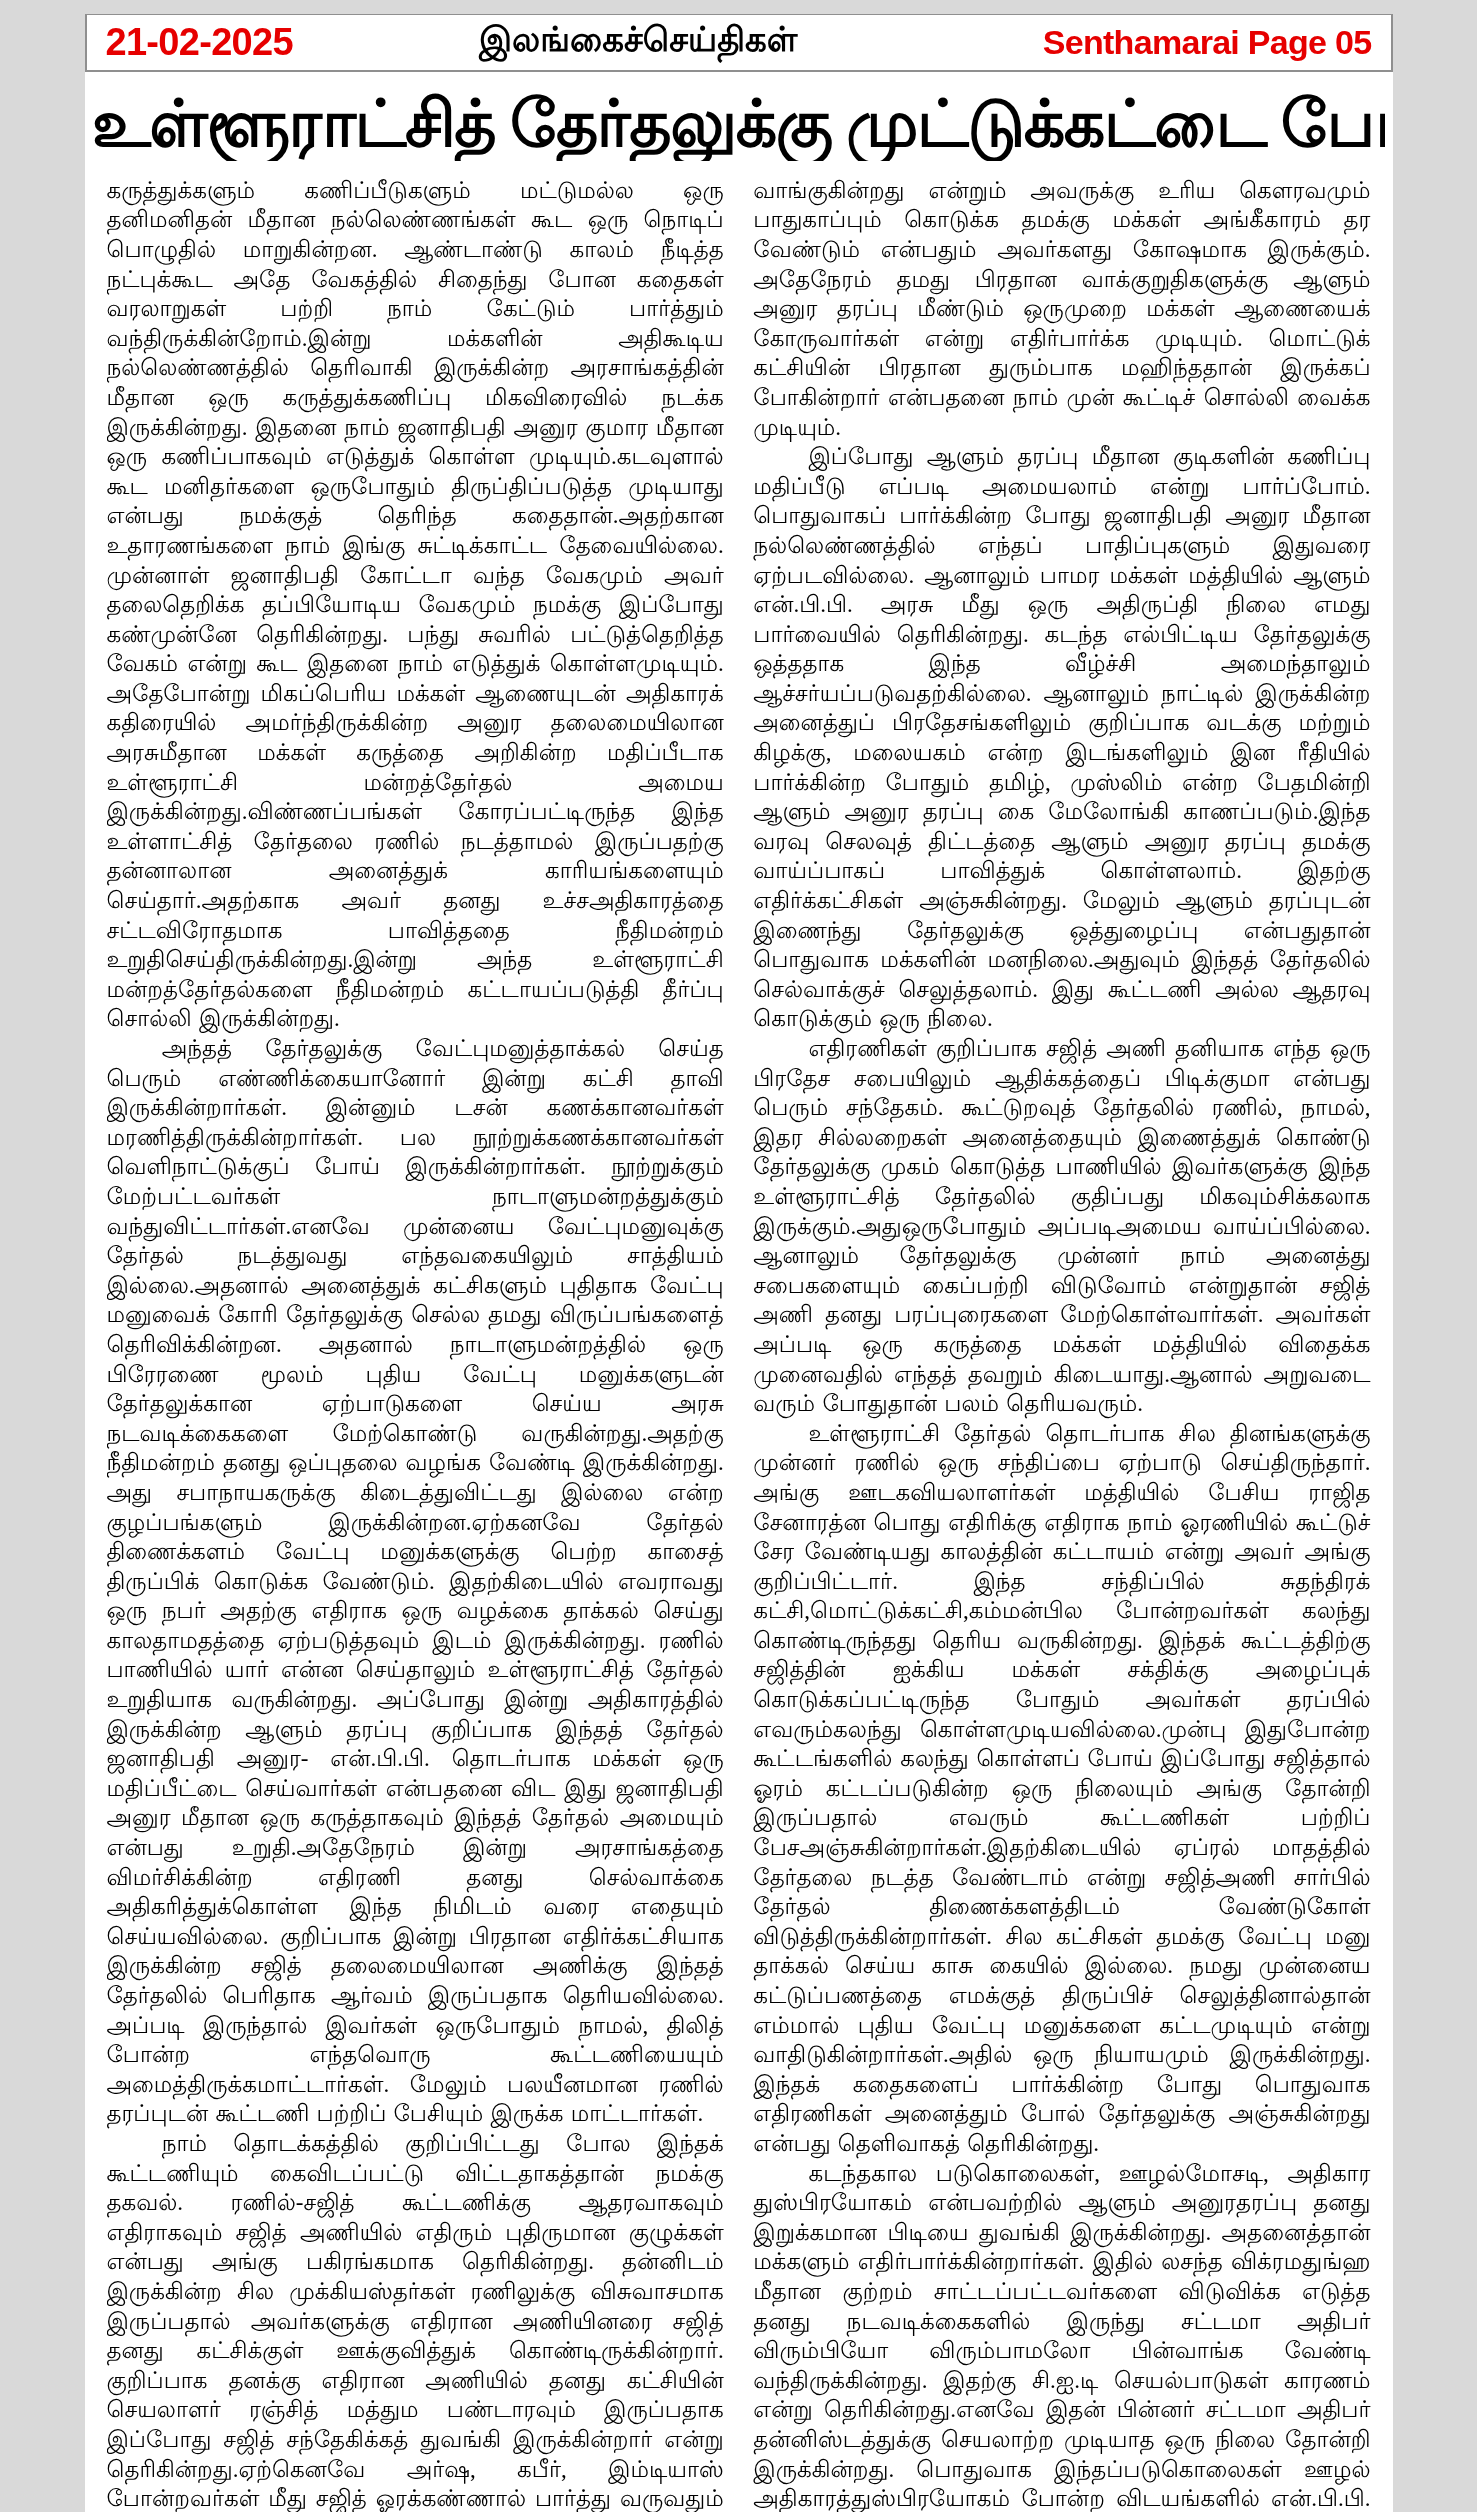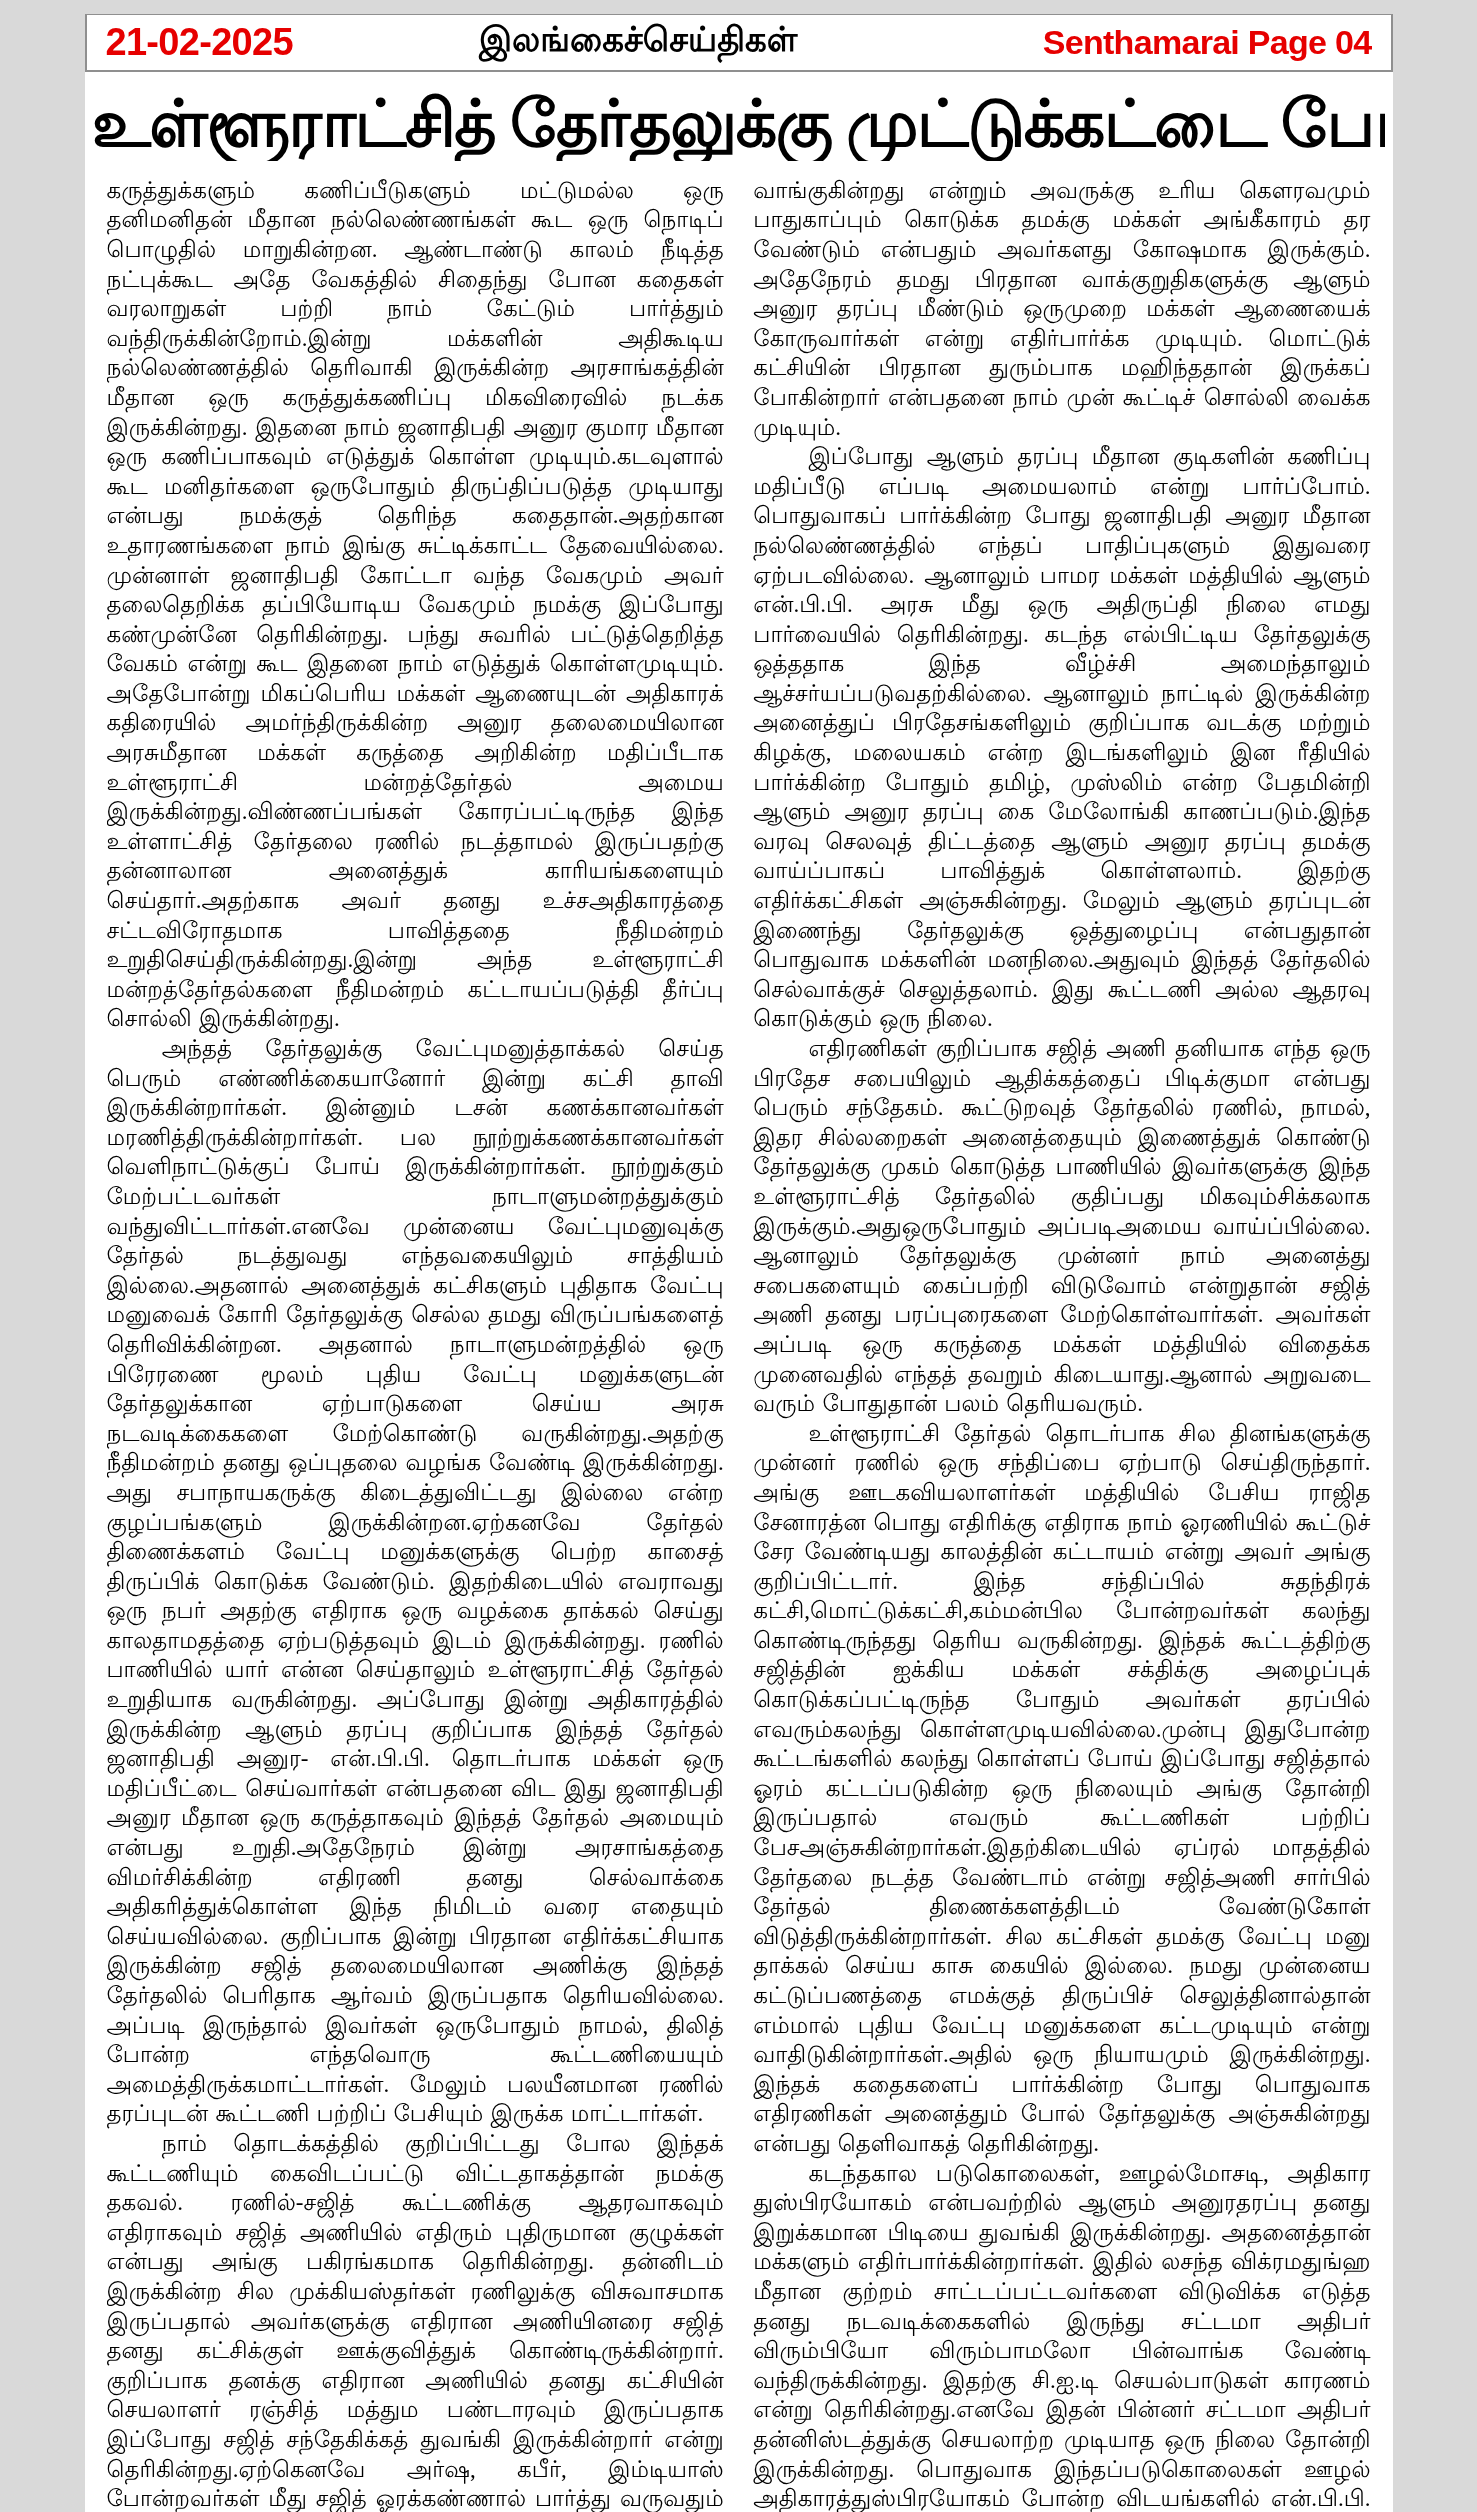--- a/index.html
+++ b/index.html
@@ -88,21 +88,21 @@
   }
 </style>
 </head>
 <body>
 
 <div class="page">
 
   <header class="masthead">
     <div class="date">21-02-2025</div>
     <div class="center-title">இலங்கைச்செய்திகள்</div>
-    <div class="right-title">Senthamarai Page 04</div>
+    <div class="right-title">Senthamarai Page 05</div>
   </header>
 
   <h1 class="headline">உள்ளூராட்சித் தேர்தலுக்கு முட்டுக்கட்டை போடும் எதிரணியினர் !</h1>
 
   <main class="columns">
     <section class="col" id="col-0">
         <p class="para">கருத்துக்களும் கணிப்பீடுகளும் மட்டுமல்ல ஒரு தனிமனிதன் மீதான நல்லெண்ணங்கள் கூட ஒரு நொடிப் பொழுதில் மாறுகின்றன. ஆண்டாண்டு காலம் நீடித்த நட்புக்கூட அதே வேகத்தில் சிதைந்து போன கதைகள் வரலாறுகள் பற்றி நாம் கேட்டும் பார்த்தும் வந்திருக்கின்றோம்.இன்று மக்களின் அதிகூடிய நல்லெண்ணத்தில் தெரிவாகி இருக்கின்ற அரசாங்கத்தின் மீதான ஒரு கருத்துக்கணிப்பு மிகவிரைவில் நடக்க இருக்கின்றது. இதனை நாம் ஜனாதிபதி அனுர குமார மீதான ஒரு கணிப்பாகவும் எடுத்துக் கொள்ள முடியும்.கடவுளால் கூட மனிதர்களை ஒருபோதும் திருப்திப்படுத்த முடியாது என்பது நமக்குத் தெரிந்த கதைதான்.அதற்கான உதாரணங்களை நாம் இங்கு சுட்டிக்காட்ட தேவையில்லை. முன்னாள் ஜனாதிபதி கோட்டா வந்த வேகமும் அவர் தலைதெறிக்க தப்பியோடிய வேகமும் நமக்கு இப்போது கண்முன்னே தெரிகின்றது. பந்து சுவரில் பட்டுத்தெறித்த வேகம் என்று கூட இதனை நாம் எடுத்துக் கொள்ளமுடியும். அதேபோன்று மிகப்பெரிய மக்கள் ஆணையுடன் அதிகாரக் கதிரையில் அமர்ந்திருக்கின்ற அனுர தலைமையிலான அரசுமீதான மக்கள் கருத்தை அறிகின்ற மதிப்பீடாக உள்ளூராட்சி மன்றத்தேர்தல் அமைய இருக்கின்றது.விண்ணப்பங்கள் கோரப்பட்டிருந்த இந்த உள்ளாட்சித் தேர்தலை ரணில் நடத்தாமல் இருப்பதற்கு தன்னாலான அனைத்துக் காரியங்களையும் செய்தார்.அதற்காக அவர் தனது உச்சஅதிகாரத்தை சட்டவிரோதமாக பாவித்ததை நீதிமன்றம் உறுதிசெய்திருக்கின்றது.இன்று அந்த உள்ளூராட்சி மன்றத்தேர்தல்களை நீதிமன்றம் கட்டாயப்படுத்தி தீர்ப்பு சொல்லி இருக்கின்றது.</p>
         <p class="para indent">அந்தத் தேர்தலுக்கு வேட்புமனுத்தாக்கல் செய்த பெரும் எண்ணிக்கையானோர் இன்று கட்சி தாவி இருக்கின்றார்கள். இன்னும் டசன் கணக்கானவர்கள் மரணித்திருக்கின்றார்கள். பல நூற்றுக்கணக்கானவர்கள் வெளிநாட்டுக்குப் போய் இருக்கின்றார்கள். நூற்றுக்கும் மேற்பட்டவர்கள் நாடாளுமன்றத்துக்கும் வந்துவிட்டார்கள்.எனவே முன்னைய வேட்புமனுவுக்கு தேர்தல் நடத்துவது எந்தவகையிலும் சாத்தியம் இல்லை.அதனால் அனைத்துக் கட்சிகளும் புதிதாக வேட்பு மனுவைக் கோரி தேர்தலுக்கு செல்ல தமது விருப்பங்களைத் தெரிவிக்கின்றன. அதனால் நாடாளுமன்றத்தில் ஒரு பிரேரணை மூலம் புதிய வேட்பு மனுக்களுடன் தேர்தலுக்கான ஏற்பாடுகளை செய்ய அரசு நடவடிக்கைகளை மேற்கொண்டு வருகின்றது.அதற்கு நீதிமன்றம் தனது ஒப்புதலை வழங்க வேண்டி இருக்கின்றது. அது சபாநாயகருக்கு கிடைத்துவிட்டது இல்லை என்ற குழப்பங்களும் இருக்கின்றன.ஏற்கனவே தேர்தல் திணைக்களம் வேட்பு மனுக்களுக்கு பெற்ற காசைத் திருப்பிக் கொடுக்க வேண்டும். இதற்கிடையில் எவராவது ஒரு நபர் அதற்கு எதிராக ஒரு வழக்கை தாக்கல் செய்து காலதாமதத்தை ஏற்படுத்தவும் இடம் இருக்கின்றது. ரணில் பாணியில் யார் என்ன செய்தாலும் உள்ளூராட்சித் தேர்தல் உறுதியாக வருகின்றது. அப்போது இன்று அதிகாரத்தில் இருக்கின்ற ஆளும் தரப்பு குறிப்பாக இந்தத் தேர்தல் ஜனாதிபதி அனுர- என்.பி.பி. தொடர்பாக மக்கள் ஒரு மதிப்பீட்டை செய்வார்கள் என்பதனை விட இது ஜனாதிபதி அனுர மீதான ஒரு கருத்தாகவும் இந்தத் தேர்தல் அமையும் என்பது உறுதி.அதேநேரம் இன்று அரசாங்கத்தை விமர்சிக்கின்ற எதிரணி தனது செல்வாக்கை அதிகரித்துக்கொள்ள இந்த நிமிடம் வரை எதையும் செய்யவில்லை. குறிப்பாக இன்று பிரதான எதிர்க்கட்சியாக இருக்கின்ற சஜித் தலைமையிலான அணிக்கு இந்தத் தேர்தலில் பெரிதாக ஆர்வம் இருப்பதாக தெரியவில்லை. அப்படி இருந்தால் இவர்கள் ஒருபோதும் நாமல், திலித் போன்ற எந்தவொரு கூட்டணியையும் அமைத்திருக்கமாட்டார்கள். மேலும் பலயீனமான ரணில் தரப்புடன் கூட்டணி பற்றிப் பேசியும் இருக்க மாட்டார்கள்.</p>
         <p class="para indent">நாம் தொடக்கத்தில் குறிப்பிட்டது போல இந்தக் கூட்டணியும் கைவிடப்பட்டு விட்டதாகத்தான் நமக்கு தகவல். ரணில்-சஜித் கூட்டணிக்கு ஆதரவாகவும் எதிராகவும் சஜித் அணியில் எதிரும் புதிருமான குழுக்கள் என்பது அங்கு பகிரங்கமாக தெரிகின்றது. தன்னிடம் இருக்கின்ற சில முக்கியஸ்தர்கள் ரணிலுக்கு விசுவாசமாக இருப்பதால் அவர்களுக்கு எதிரான அணியினரை சஜித் தனது கட்சிக்குள் ஊக்குவித்துக் கொண்டிருக்கின்றார். குறிப்பாக தனக்கு எதிரான அணியில் தனது கட்சியின் செயலாளர் ரஞ்சித் மத்தும பண்டாரவும் இருப்பதாக இப்போது சஜித் சந்தேகிக்கத் துவங்கி இருக்கின்றார் என்று தெரிகின்றது.ஏற்கெனவே அர்ஷ, கபீர், இம்டியாஸ் போன்றவர்கள் மீது சஜித் ஓரக்கண்ணால் பார்த்து வருவதும் தெரிந்ததே. அவர்கள் கட்சியில் நடக்கின்ற பல விடயங்கள் எமக்குத் தெரியாது என்று பகிரங்கமாக இன்றும் பேசி வருகின்றார்கள். இது அந்தக் கட்சிக்குள் இன்னும் குழப்பங்களும் சந்தேகங்களும் தொடர்வதையே காட்சிப்படுத்துகின்றன. இந்தப் பின்னணியில் ரணிலின் ஐ.தே.க. இன்று தெருவில் விடப்பட்டிருக்கின்றது. அதன் மூலம் சஜித் அணியைக் கைப்பற்றும் தனது திட்டத்தில் ரணிலுக்கு இன்று பின்னடைவு என்றுதான் தெரிகின்றது. ஐ.தே.க. புதிய செயலாளர் தலதா இந்த நாட்களில் மிகவும் மனம் உடைந்து போன நிலையில் இருக்கின்றார்.வருகின்ற உள்ளூராட்சிமன்ற தேர்தலில் ரணிலின் ஐ.தே.க. பாதாளத்துக்கே சென்றுவிடும் என்று நாம்நம்புகின்றோம்.அவர்களுடன் கூட்டணிக்கு எந்த செல்வாக்கான கட்சிகளும் தயாராக இல்லை. நாம் கடந்த வாரம் குறிப்பிட்டது போல அங்கு யானைச் சின்னமும் ஐ.தே.க. என்ற நாமமும்தான் பெரிதாகத் தெரிகின்றது. வேறு ஏதும் அங்கு கிடையாது. வருகின்ற உள்ளாட்சித் தேர்தலில் ரணிலுடன் இருந்த மொட்டுக் கட்சி முக்கியஸ்தர்கள் பலர் மீண்டு அந்தக் கட்சிக்குள் வந்து மஹிந்த ராஜபக்ஸவை முன்னிறுத்தி மக்கள் மத்தியில் செல்வாக்குப் பெறும் ஒரு உத்தியை இவர்கள் கையில் எடுக்க இருக்கின்றார்கள். அவர்களின் இந்த எதிர்பார்ப்பு எந்தளவுக்கு வெற்றி பெறும் என்று நமக்குத் தெரியாது.</p>
       </section>

